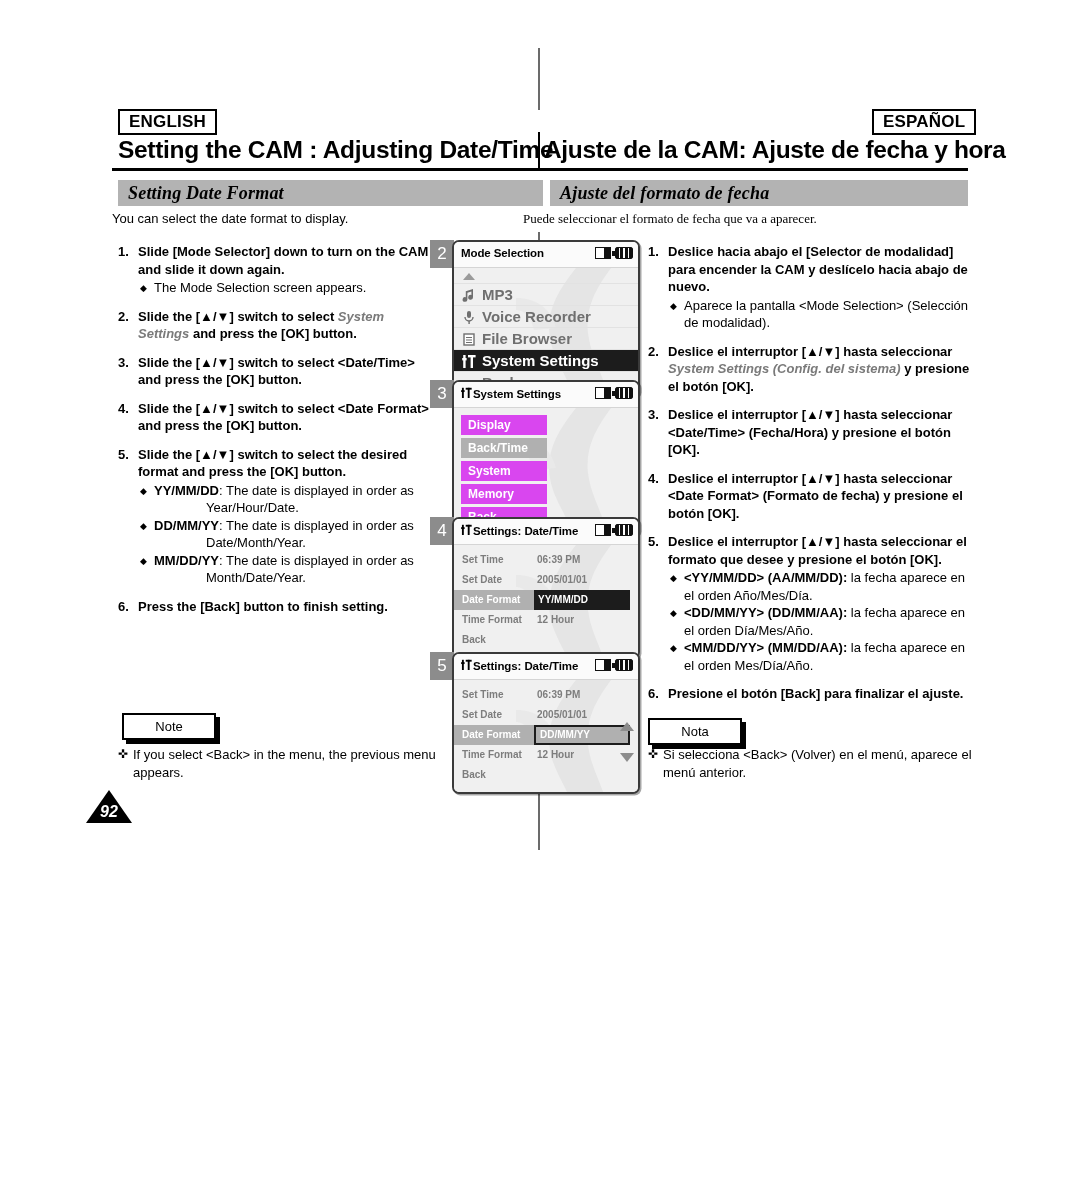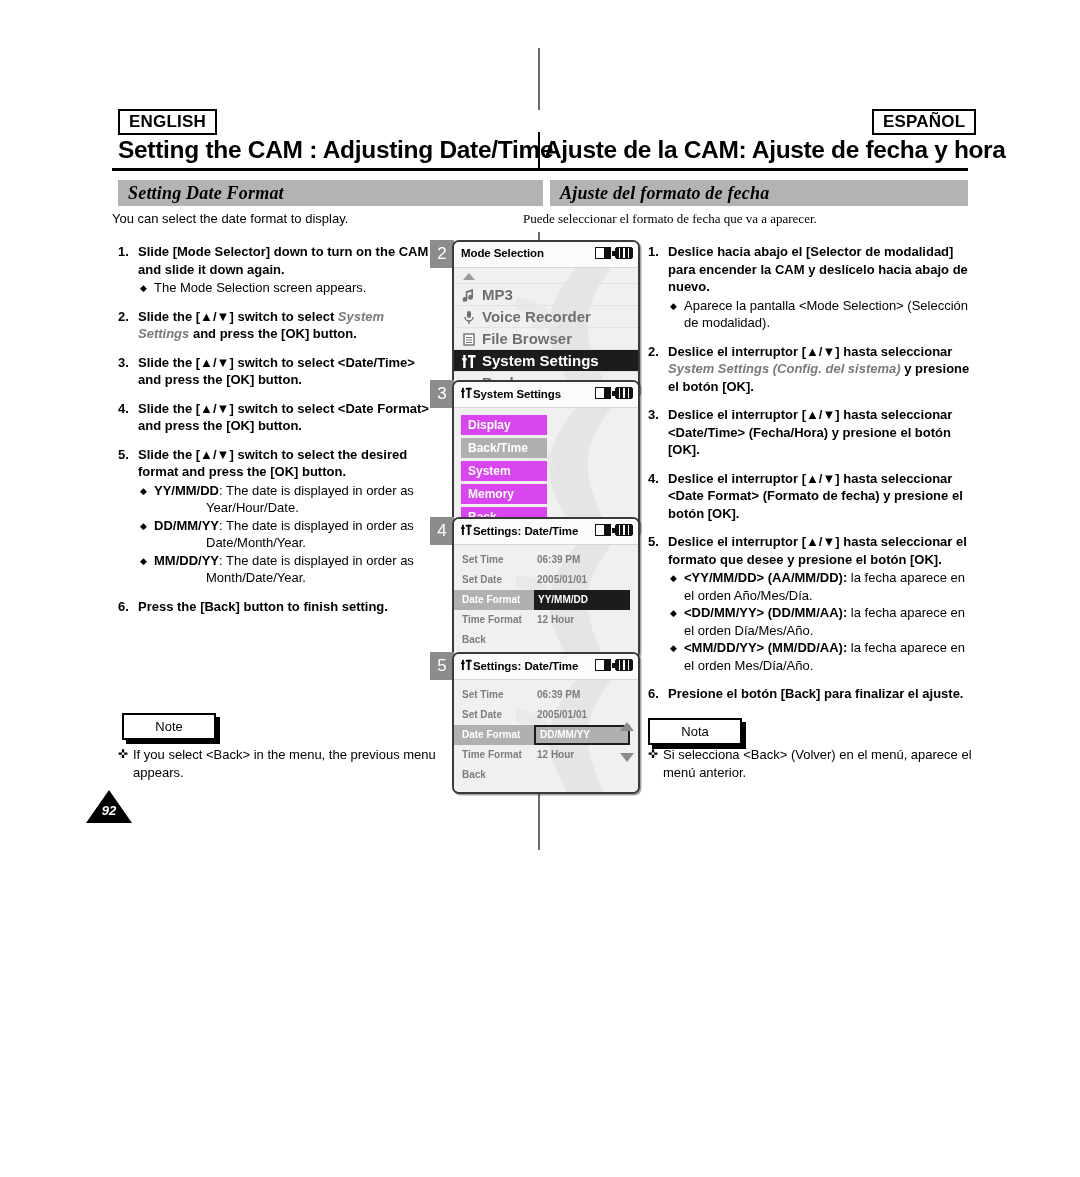--- a/index.html
+++ b/index.html
@@ -230,21 +230,21 @@
     border-right: 23px solid transparent;
     border-bottom: 33px solid #000;
   }
   .page-num span {
     position: absolute;
     left: -11px;
     top: 13px;
     width: 22px;
     text-align: center;
     color: #fff;
-    font-size: 13px;
+    font-size: 16px;
     font-weight: bold;
     font-style: italic;
   }
 
   
   .screens {
     position: absolute;
     left: 430px;
     top: 240px;
   }

